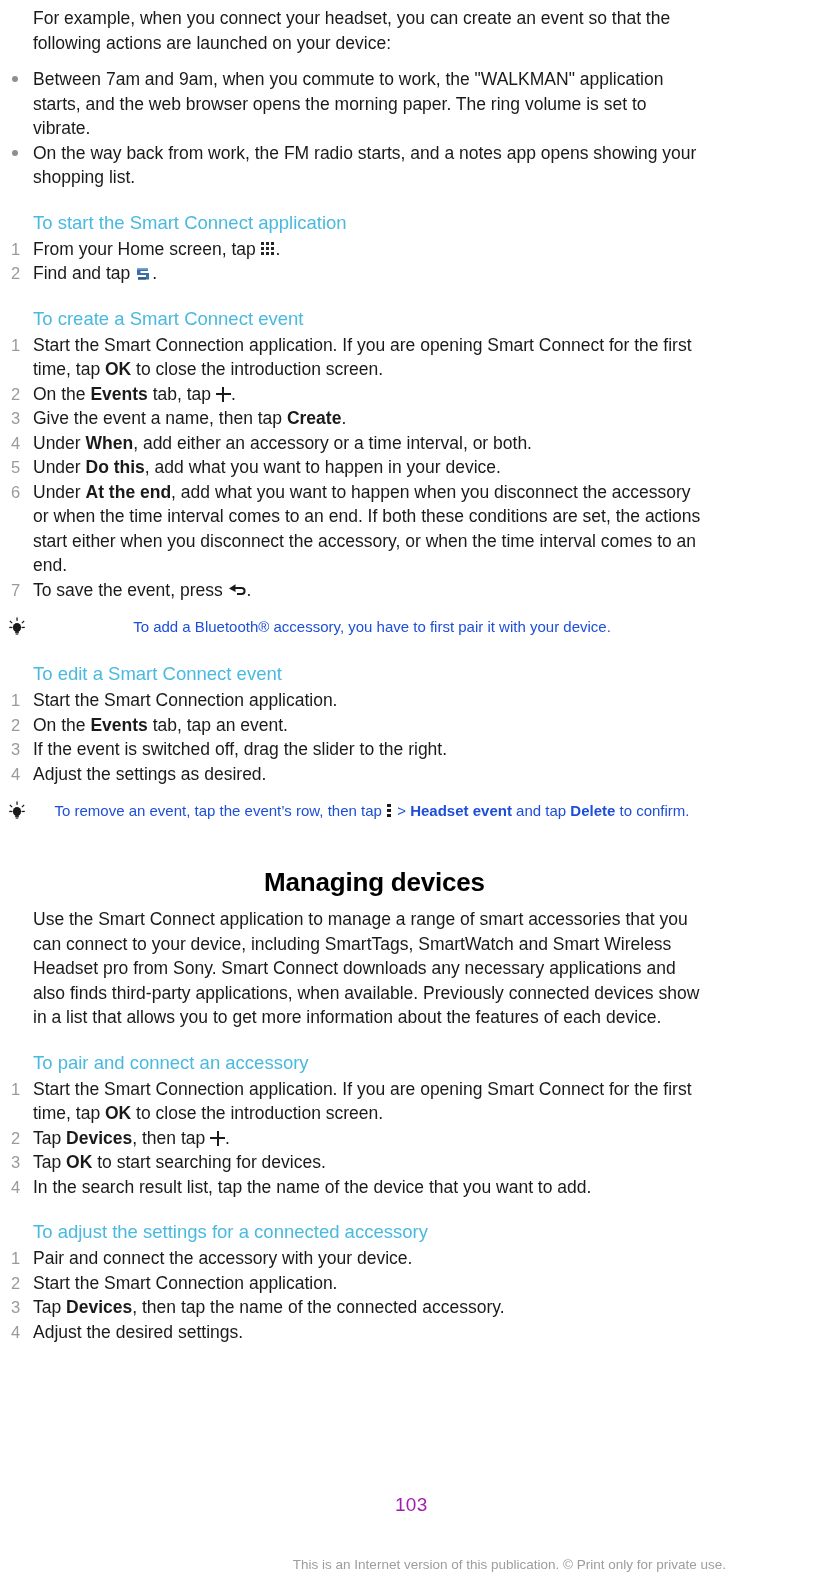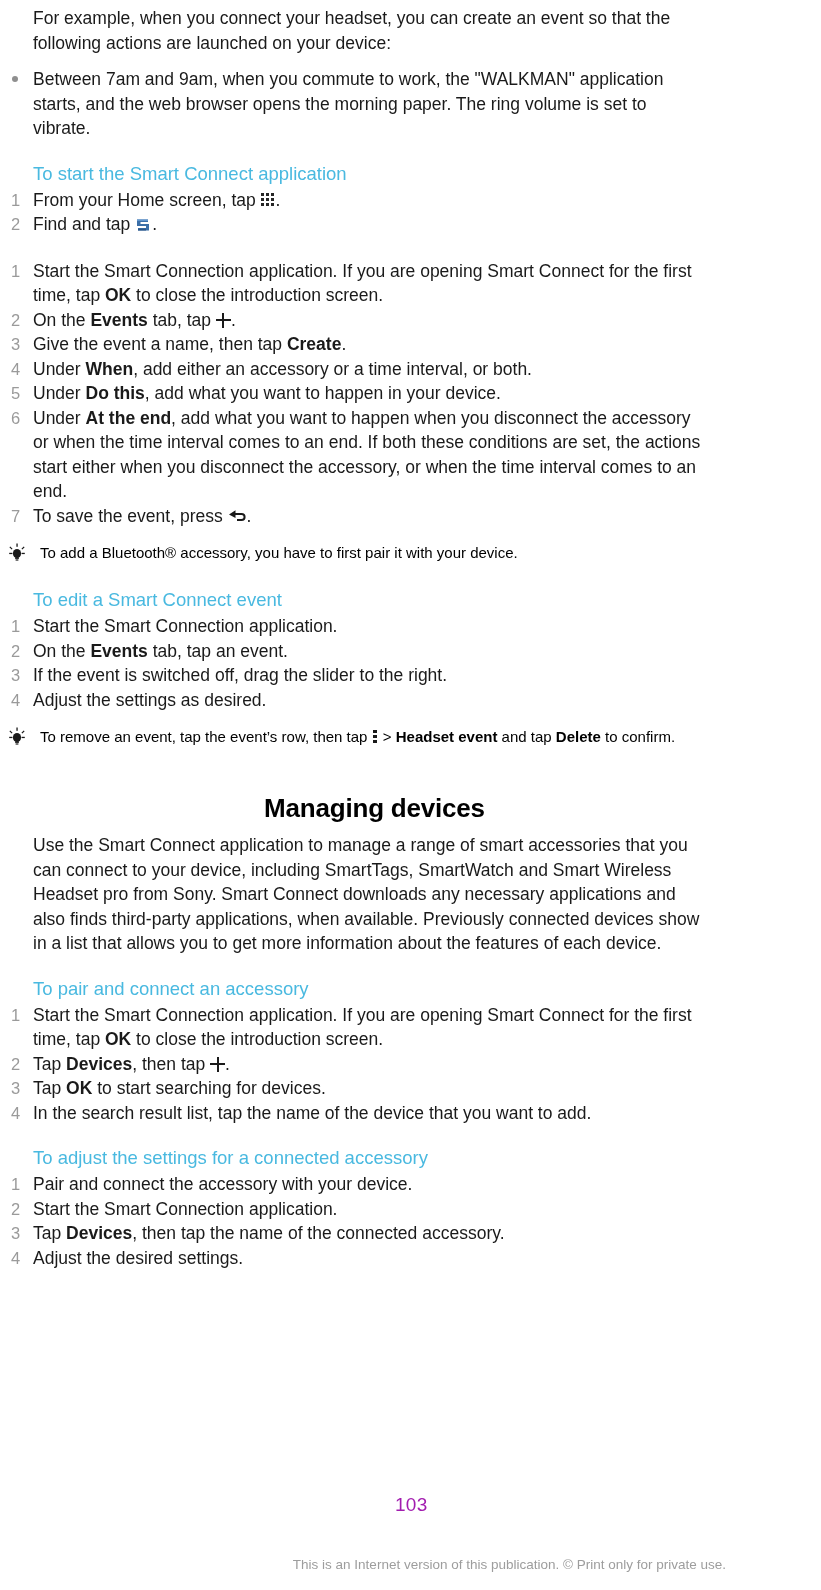--- a/index.html
+++ b/index.html
@@ -107,21 +107,22 @@
     line-height: 24.5px;
   }
   .step b, .para b, .bullet-item b, .tip b { font-weight: 700; }
 
   
   .tip {
     position: relative;
     margin: 14px 12px 0 40px;
     font-size: 15px;
     line-height: 21px;
-    color: #000000;
+    color: #1d4ed8;
+    text-align: center;
   }
   .tip-icon {
     position: absolute;
     left: -33px;
     top: 1px;
     width: 20px;
     height: 20px;
   }
 
   
@@ -209,20 +210,24 @@
 <div class="page">
 
   <div style="height:6px"></div>
   <p class="para body-para">For example, when you connect your headset, you can create an event so that the following actions are launched on your device:</p>
 
   <ul class="bullet-list">
     <li class="bullet-item">
       <span class="bullet-dot"></span>
       <span>Between 7am and 9am, when you commute to work, the "WALKMAN" application starts, and the web browser opens the morning paper. The ring volume is set to vibrate.</span>
     </li>
+    <li class="bullet-item">
+      <span class="bullet-dot"></span>
+      <span>On the way back from work, the FM radio starts, and a notes app opens showing your shopping list.</span>
+    </li>
   </ul>
 
   <div class="heading-gap"></div>
   <h3 class="sub-heading">To start the Smart Connect application</h3>
 
   <ol class="steps">
     <li class="step">
       <span class="step-num">1</span>
       <span>From your Home screen, tap </span><span class="icon-appgrid inline-icon"><i style="left:0;top:0"></i><i style="left:5px;top:0"></i><i style="left:10px;top:0"></i><i style="left:0;top:5px"></i><i style="left:5px;top:5px"></i><i style="left:10px;top:5px"></i><i style="left:0;top:10px"></i><i style="left:5px;top:10px"></i><i style="left:10px;top:10px"></i></span><span>.</span>
     </li>
@@ -230,20 +235,21 @@
       <span class="step-num">2</span>
       <span>Find and tap </span><svg class="icon-smartconnect inline-icon" viewBox="0 0 17 16">
           <path d="M2 2.5 L13 2.5 L13 5 L5.5 5 L5.5 7 L14 7 L14 13.5 L3 13.5 L3 11 L11 11 L11 9 L2 9 Z" fill="#3b6fa8"></path>
           <path d="M2 2.5 L13 2.5 L13 4 L2 4 Z" fill="#5f94cc"></path>
           <path d="M3 11.8 L11 11.8 L11 13.5 L3 13.5 Z" fill="#2c5687"></path>
         </svg><span>.</span>
     </li>
   </ol>
 
   <div class="heading-gap"></div>
+  <h3 class="sub-heading">To create a Smart Connect event</h3>
 
   <ol class="steps">
     <li class="step">
       <span class="step-num">1</span>
       <span>Start the Smart Connection application. If you are opening Smart Connect for the first time, tap </span><b>OK</b><span> to close the introduction screen.</span>
     </li>
     <li class="step">
       <span class="step-num">2</span>
       <span>On the </span><b>Events</b><span> tab, tap </span><span class="icon-plus inline-icon"><i class="h"></i><i class="v"></i></span><span>.</span>
     </li>

